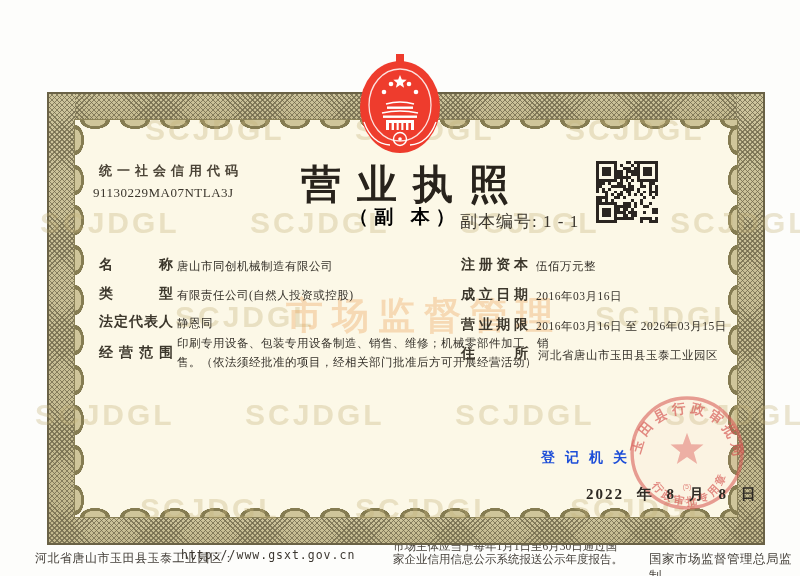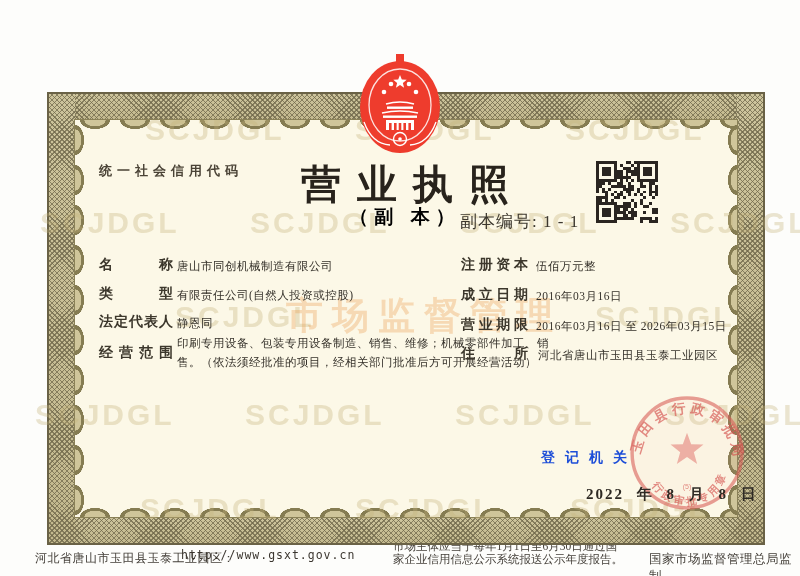--- a/index.html
+++ b/index.html
@@ -133,20 +133,21 @@
       <rect x="47.4" y="69" width="2.6" height="7" fill="#ee3c2d"></rect>
       <rect x="52.4" y="69" width="2.6" height="7" fill="#ee3c2d"></rect>
       <circle cx="44" cy="85" r="6.5" fill="none" stroke="#ffffff" stroke-width="1.4"></circle>
       <circle cx="44" cy="85" r="1.8" fill="#ffffff"></circle>
       <path d="M8 68 Q16 90 34 91" stroke="#ffffff" stroke-width="1.3" fill="none"></path>
       <path d="M80 68 Q72 90 54 91" stroke="#ffffff" stroke-width="1.3" fill="none"></path>
     </svg>
   </div>
 
   <div class="code-label">统一社会信用代码</div>
+  <div class="code-value">91130229MA07NTLA3J</div>
   <div class="title">营业执照</div>
   <div class="subtitle">（副  本）</div>
   <div class="copyno">副本编号: 1 - 1</div>
 
   <div class="qr">
     <svg id="qr-svg" width="62" height="62" viewBox="0 0 21 21" shape-rendering="crispEdges">
         <rect x="10" y="0" width="1" height="1" fill="#2a2521"></rect>
         <rect x="11" y="0" width="1" height="1" fill="#2a2521"></rect>
         <rect x="13" y="0" width="1" height="1" fill="#2a2521"></rect>
         <rect x="8" y="1" width="1" height="1" fill="#2a2521"></rect>

